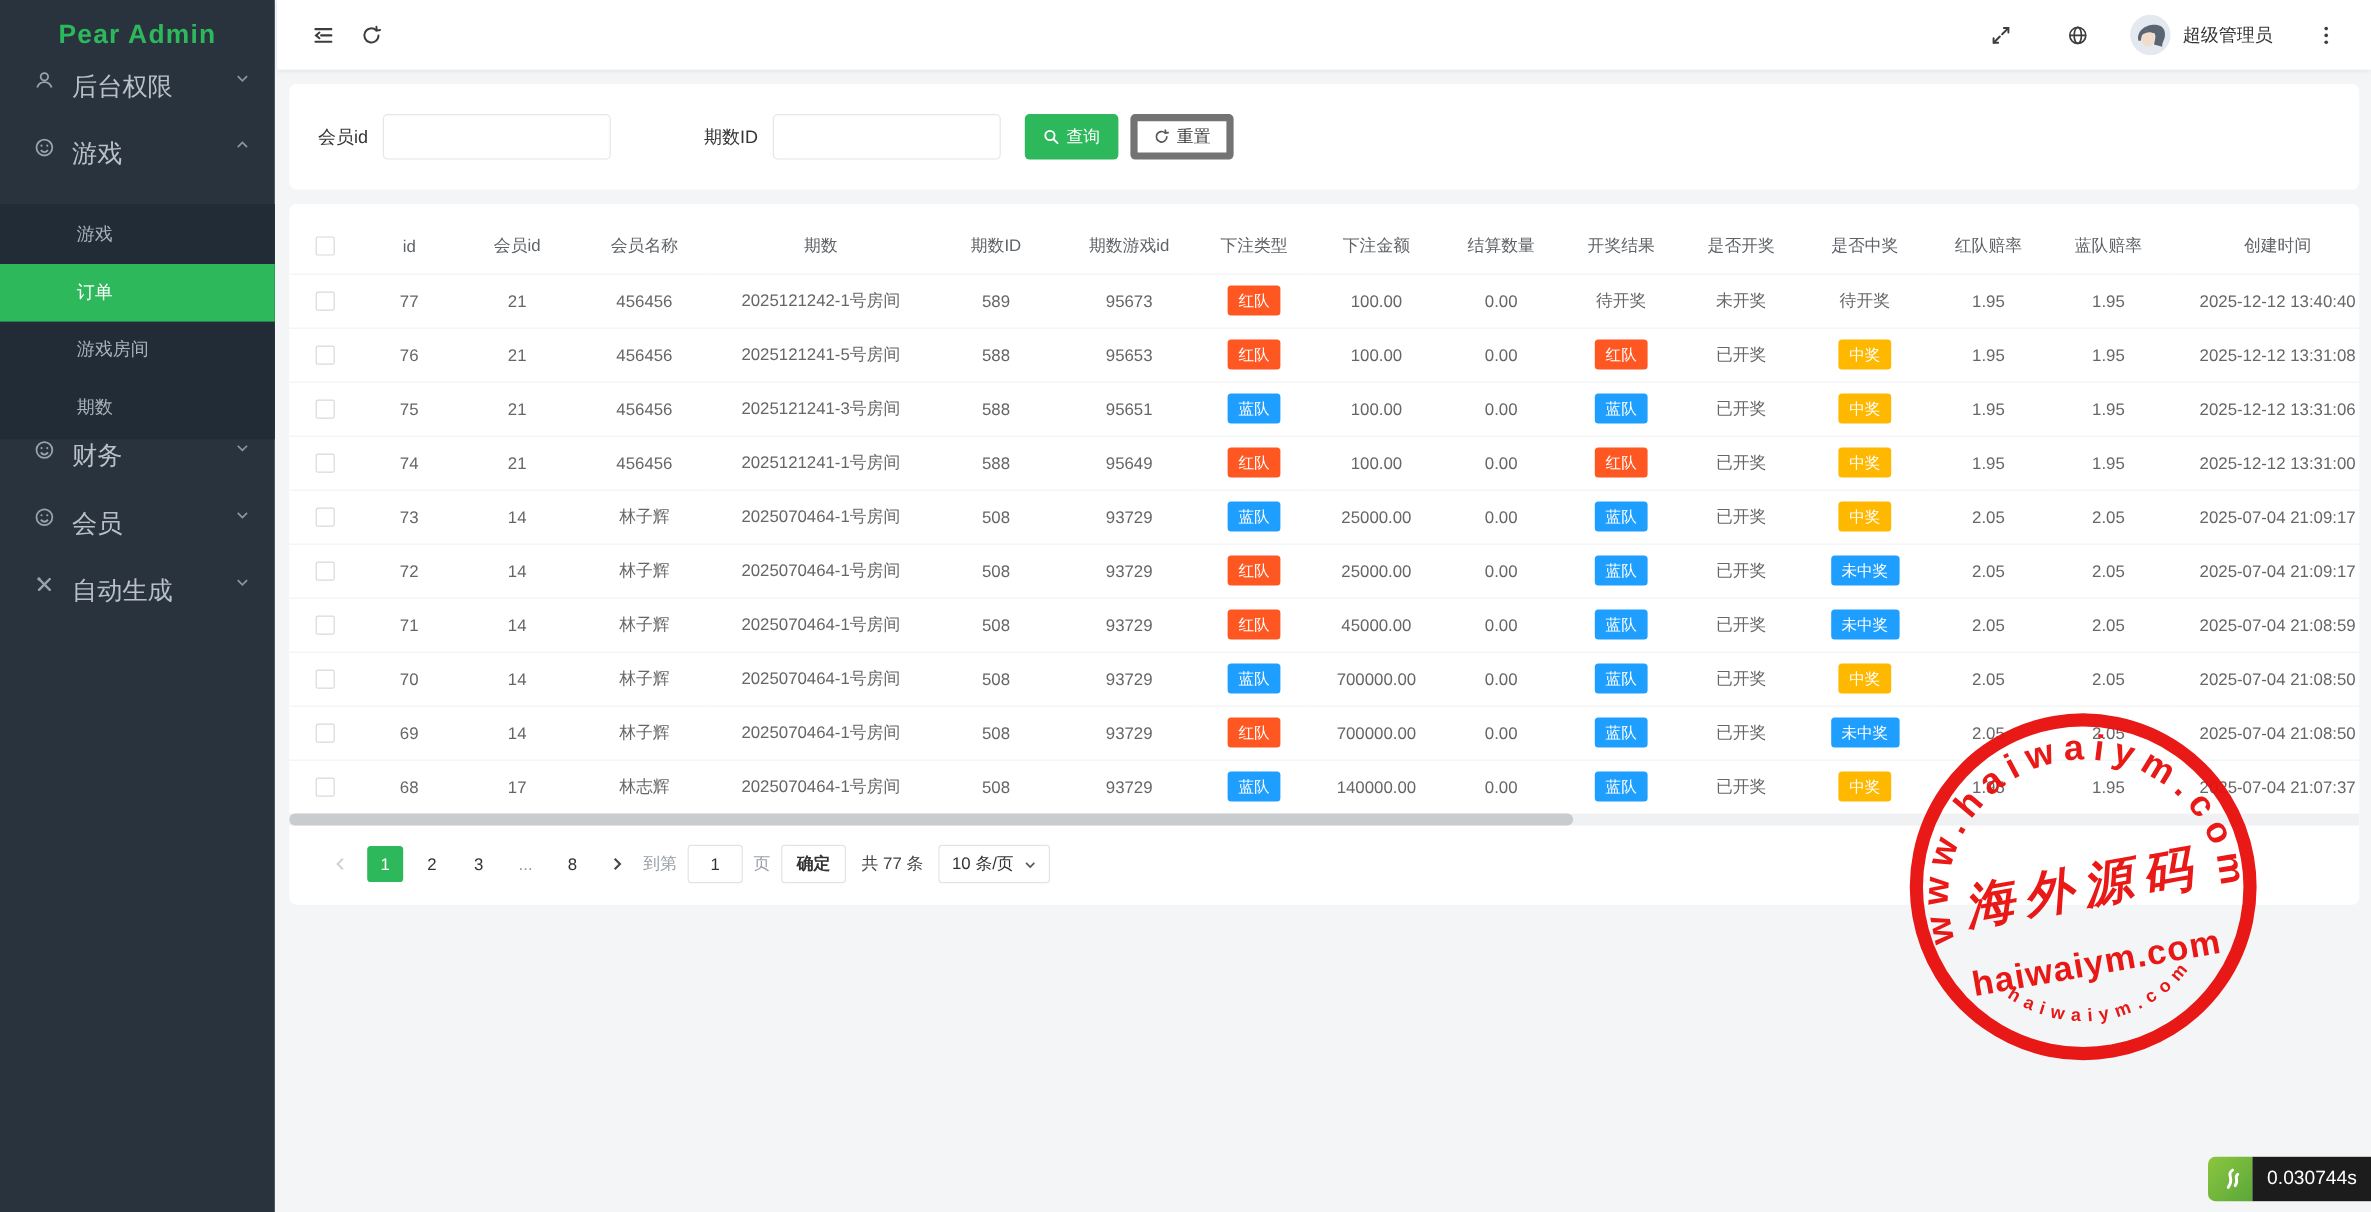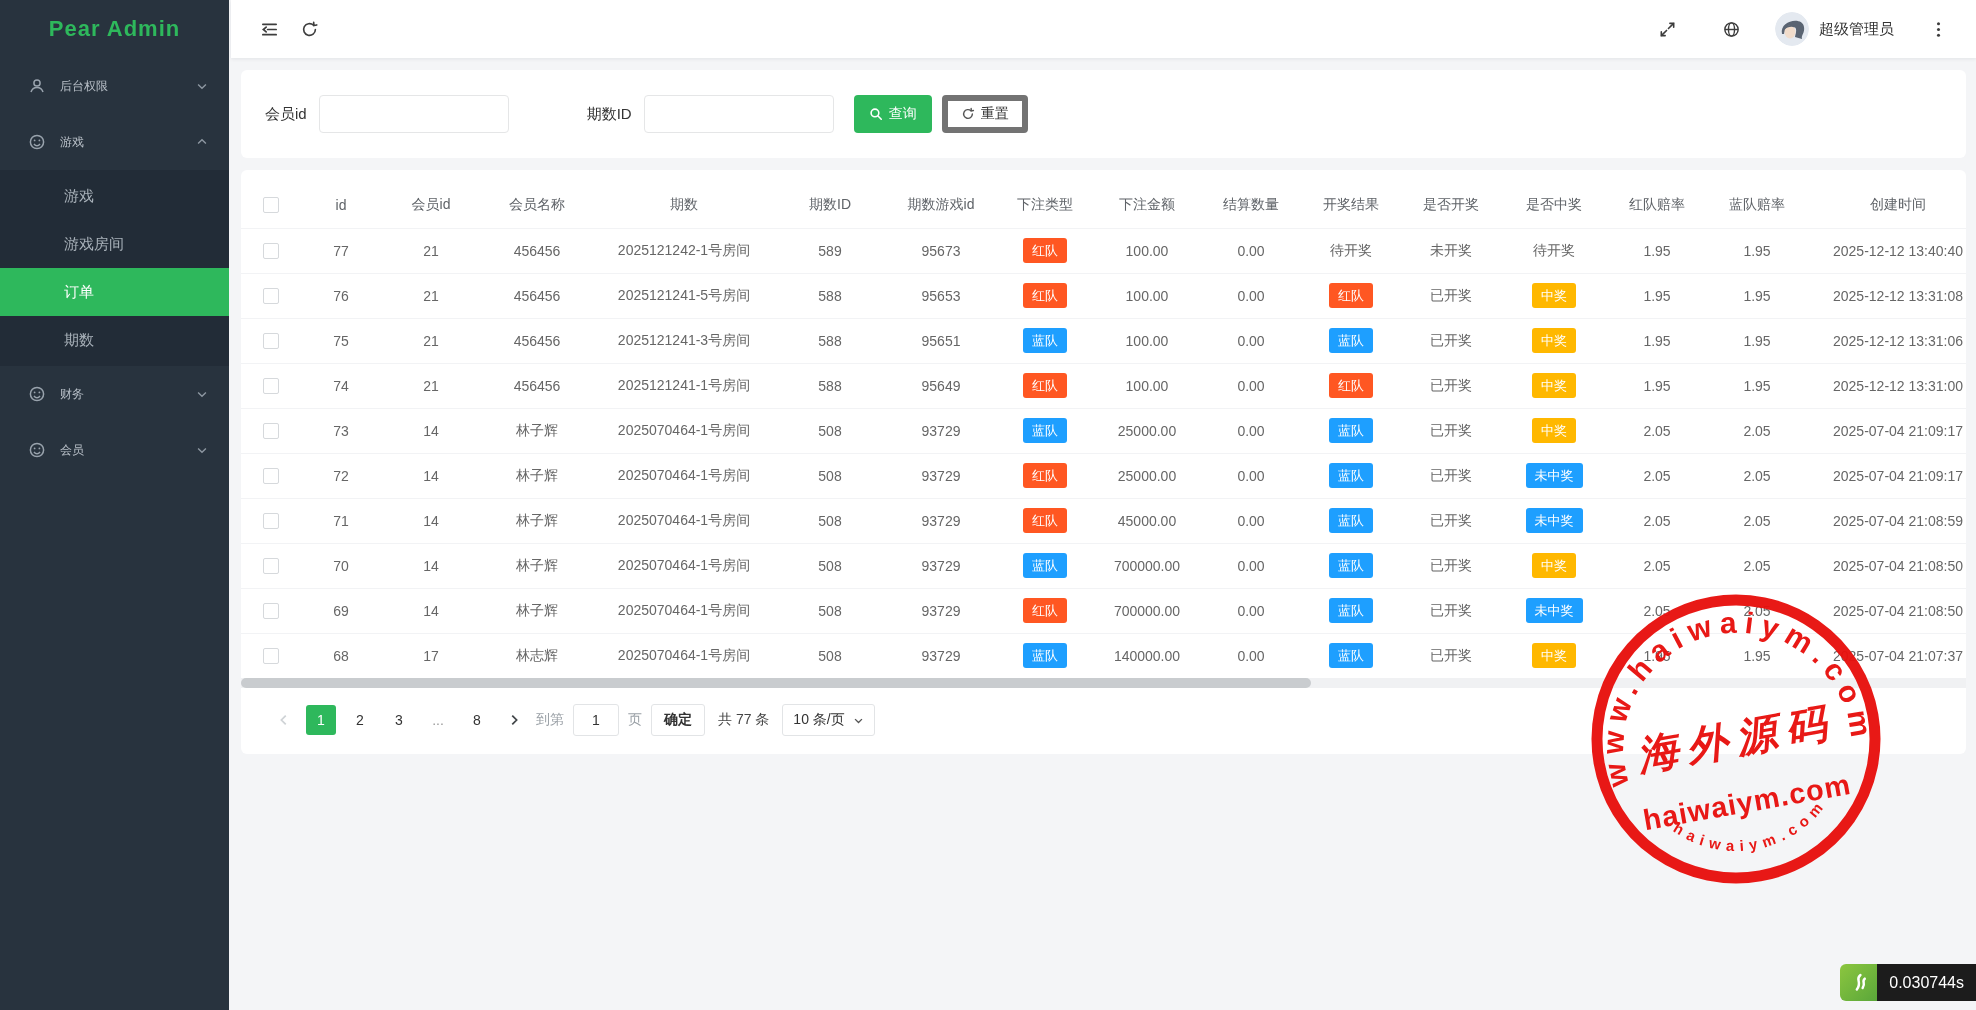--- a/index.html
+++ b/index.html
@@ -6,21 +6,21 @@
   html,body { width:1976px; height:1010px; overflow:hidden; }
   body {
     font-family:"Liberation Sans","DejaVu Sans",sans-serif;
     background:#f4f5f7; color:#333; position:relative; font-size:14px;
   }
   :root { --accent:#2eb85c; --sidebar:#28333e; --submenu:#222c37; }
 
   
   .sidebar { position:absolute; left:0; top:0; bottom:0; width:229px; background:var(--sidebar); z-index:5; }
   .logo { height:58px; line-height:58px; text-align:center; color:var(--accent); font-size:22px; font-weight:bold; letter-spacing:1px; }
-  .menu-item { height:56px; display:flex; align-items:center; padding:0 20px 0 28px; color:#b9c0c8; font-size:12px; cursor:pointer; }
+  .menu-item { height:56px; display:flex; padding:0 20px 0 28px; color:#b9c0c8; font-size:21px; cursor:pointer; }
   .menu-item svg.mi { width:18px; height:18px; margin-right:14px; color:#99a3ad; flex:none; }
   .menu-item .chev { margin-left:auto; width:14px; height:14px; color:#8d97a1; }
   .submenu { background:var(--submenu); padding:2px 0; }
   .submenu-item { height:48px; line-height:48px; padding-left:64px; color:#a9b2ba; font-size:15px; cursor:pointer; }
   .submenu-item.active { background:var(--accent); color:#fff; }
 
   
   .header { position:absolute; left:231px; right:0; top:0; height:58px; background:#fff;
             display:flex; align-items:center; padding:0 18px; box-shadow:0 1px 4px rgba(0,21,41,.08); z-index:4; }
   .hbtn { width:40px; height:40px; display:flex; align-items:center; justify-content:center; color:#3d3d3d; cursor:pointer; }
@@ -106,22 +106,22 @@
         <path d="M6 11c.9 1.2 1.9 1.8 3 1.8s2.1-.6 3-1.8"></path>
       </svg>
     <span>游戏</span>
     <svg class="chev" viewBox="0 0 18 18" fill="none" stroke="currentColor" stroke-width="1.8">
         <polyline points="4,11 9,6 14,11"></polyline>
       </svg>
   </div>
 
   <div class="submenu">
     <div class="submenu-item">游戏</div>
+    <div class="submenu-item active">订单</div>
     <div class="submenu-item">游戏房间</div>
-    <div class="submenu-item active">订单</div>
     <div class="submenu-item">期数</div>
   </div>
 
   <div class="menu-item">
     <svg class="mi" viewBox="0 0 18 18" fill="none" stroke="currentColor" stroke-width="1.5">
         <circle cx="9" cy="9" r="6.6"></circle>
         <circle cx="6.6" cy="7.4" r="0.9" fill="currentColor" stroke="none"></circle>
         <circle cx="11.4" cy="7.4" r="0.9" fill="currentColor" stroke="none"></circle>
         <path d="M6 11c.9 1.2 1.9 1.8 3 1.8s2.1-.6 3-1.8"></path>
       </svg>
@@ -138,20 +138,31 @@
         <circle cx="11.4" cy="7.4" r="0.9" fill="currentColor" stroke="none"></circle>
         <path d="M6 11c.9 1.2 1.9 1.8 3 1.8s2.1-.6 3-1.8"></path>
       </svg>
     <span>会员</span>
     <svg class="chev" viewBox="0 0 18 18" fill="none" stroke="currentColor" stroke-width="1.8">
         <polyline points="4,7 9,12 14,7"></polyline>
       </svg>
   </div>
 
 
+  <div class="menu-item">
+    <svg class="mi" viewBox="0 0 18 18" fill="none" stroke="currentColor" stroke-width="2" stroke-linecap="round">
+        <path d="M4.5 4.5l9 9"></path>
+        <path d="M13.5 4.5l-9 9"></path>
+        <circle cx="4.5" cy="4.5" r="1.4" fill="currentColor" stroke="none"></circle>
+      </svg>
+    <span>自动生成</span>
+    <svg class="chev" viewBox="0 0 18 18" fill="none" stroke="currentColor" stroke-width="1.8">
+        <polyline points="4,7 9,12 14,7"></polyline>
+      </svg>
+  </div>
 </aside>
 
 <header class="header">
   <div class="hbtn">
     <svg viewBox="0 0 20 20" fill="none" stroke="currentColor" stroke-width="1.8" stroke-linecap="round">
         <line x1="3" y1="4.5" x2="17" y2="4.5"></line>
         <line x1="8" y1="10" x2="17" y2="10"></line>
         <polyline points="6.5,7.5 3.5,10 6.5,12.5" fill="none"></polyline>
         <line x1="3" y1="15.5" x2="17" y2="15.5"></line>
       </svg>

